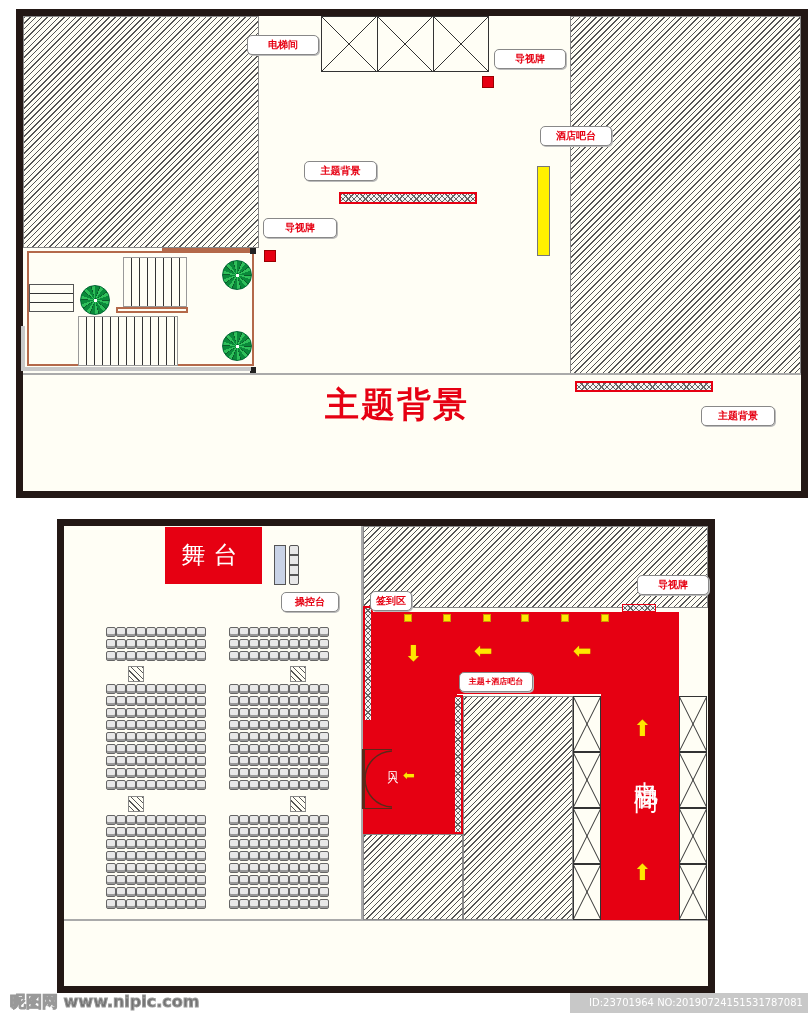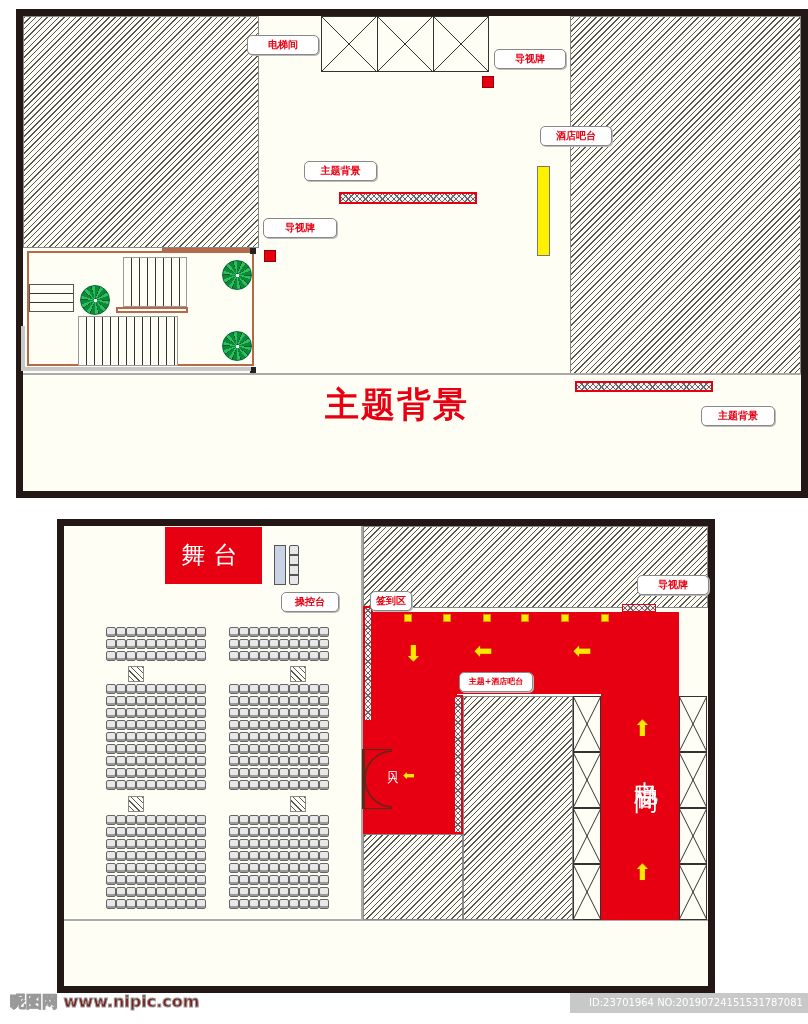--- a/index.html
+++ b/index.html
@@ -605,14 +605,14 @@
         <line x1="0" y1="112" x2="28" y2="168"></line>
         <line x1="28" y1="112" x2="0" y2="168"></line>
       <rect x="0.5" y="168.5" width="27" height="55"></rect>
         <line x1="0" y1="168" x2="28" y2="224"></line>
         <line x1="28" y1="168" x2="0" y2="224"></line>
     </g>
   </svg>
 </div>
 <div class="abs vert-text" style="left:630px;top:762px;color:#fff;font-size:24px;letter-spacing:4px;">电梯间</div>
 
-<div class="abs" style="left:10px;top:992px;font-size:16px;color:#7f1d1d;-webkit-text-stroke:1px #999;font-weight:bold;">昵图网 www.nipic.com</div>
+<div class="abs" style="left:10px;top:992px;font-size:16px;color:#737373;-webkit-text-stroke:1px #999;font-weight:bold;">昵图网 www.nipic.com</div>
 <div class="abs" style="left:570px;top:993px;width:252px;height:20px;background:#c8c8c8;color:#fff;font-size:10px;line-height:20px;text-align:center;">ID:23701964 NO:20190724151531787081</div>
 
 </body></html>

